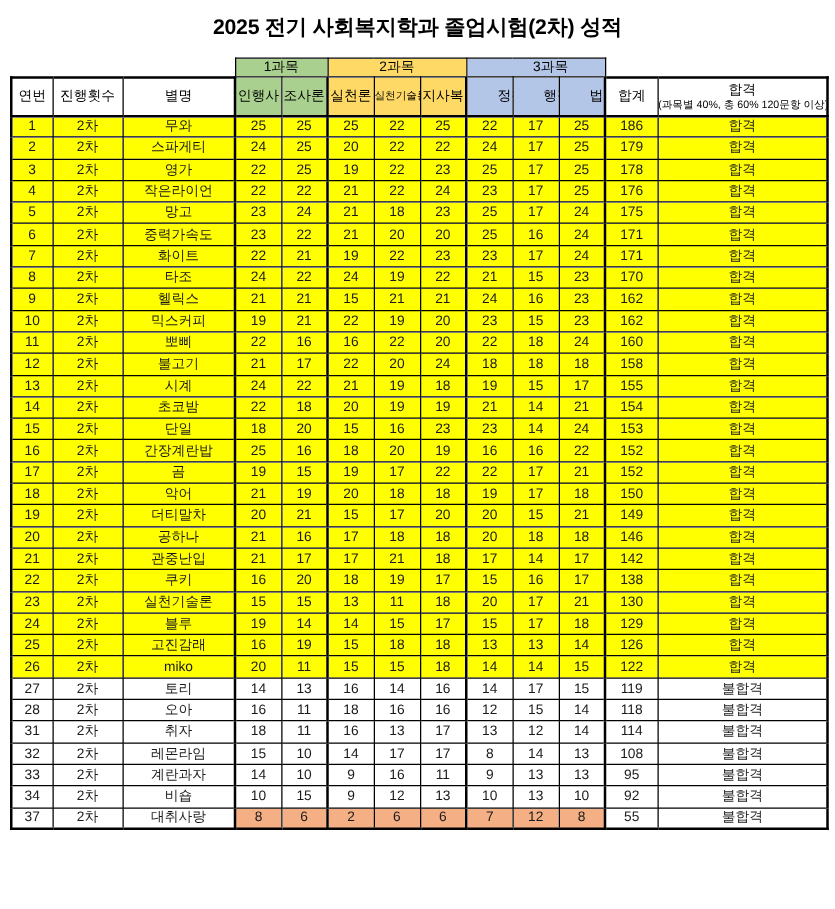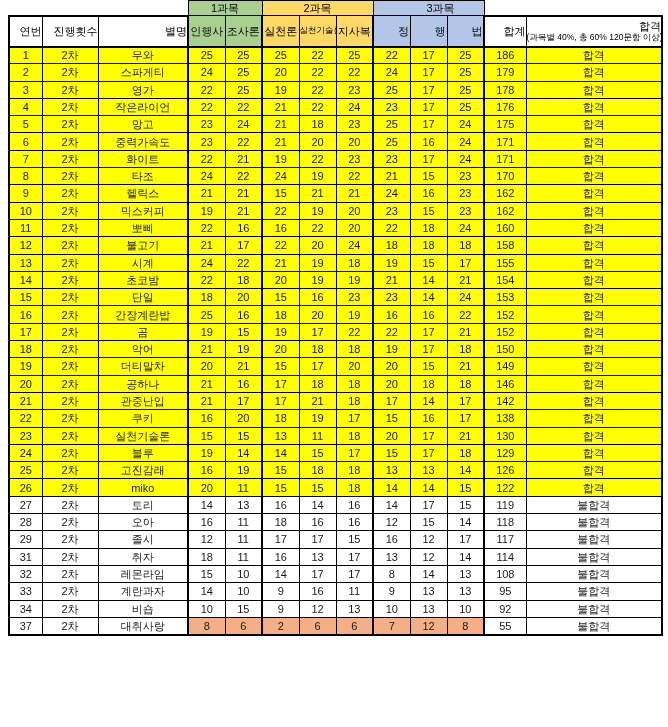--- a/index.html
+++ b/index.html
@@ -43,21 +43,21 @@
     white-space: nowrap;
   }
   
   .cat-row td.nb { border: none; background: #fff; }
   .cat-row th.grp { height: 15px; font-size: 11px; }
   .g1 { background: var(--g1); text-align: center; }
   .g2 { background: var(--g2); }
   .g3 { background: var(--g3); padding-left: 24px; }
   
   .head-row th { height: 31px; border-bottom-width: 2px; }
-  .head-row th.b-top { border-top-width: 2px; text-align: right; }
+  .head-row th.b-top { border-top-width: 2px; }
   .head-row th.small-h { font-size: 8.5px; }
   .head-row th.pass-head { font-size: 11px; }
   .head-row th.pass-head .crit { font-size: 8.5px; margin-top: 1px; }
   .b-left2  { border-left-width: 2px  !important; }
   .b-right2 { border-right-width: 2px !important; }
   
   tbody td { height: 17.3px; color: #1a1a1a; }
   tbody td:first-child  { border-left-width: 2px; }
   tbody td:last-child   { border-right-width: 2px; }
   tbody td:nth-child(3),
@@ -66,20 +66,21 @@
   tbody td:nth-child(11) { border-right-width: 2px; }
   tbody tr:last-child td { border-bottom-width: 2px; }
   tbody tr.pass td { background: var(--pass-row); }
   tbody td.low { background: var(--low-cell); }
 </style>
 </head>
 <body>
 
 <div class="page">
 
+  <div class="title">2025 전기 사회복지학과 졸업시험(2차) 성적</div>
 
   <table class="score-table">
     <colgroup>
       <col style="width:33px">
         <col style="width:56px">
         <col style="width:90px">
       <col style="width:37px">
         <col style="width:37px">
       <col style="width:37px">
         <col style="width:37px">
@@ -532,35 +533,20 @@
       <td>18</td>
       <td>16</td>
       <td>16</td>
       <td>12</td>
       <td>15</td>
       <td>14</td>
       <td>118</td>
       <td>불합격</td>
     </tr>
         <tr>
-      <td>29</td>
-      <td>2차</td>
-      <td>졸시</td>
-      <td>12</td>
-      <td>11</td>
-      <td>17</td>
-      <td>17</td>
-      <td>15</td>
-      <td>16</td>
-      <td>12</td>
-      <td>17</td>
-      <td>117</td>
-      <td>불합격</td>
-    </tr>
-        <tr>
       <td>31</td>
       <td>2차</td>
       <td>취자</td>
       <td>18</td>
       <td>11</td>
       <td>16</td>
       <td>13</td>
       <td>17</td>
       <td>13</td>
       <td>12</td>

